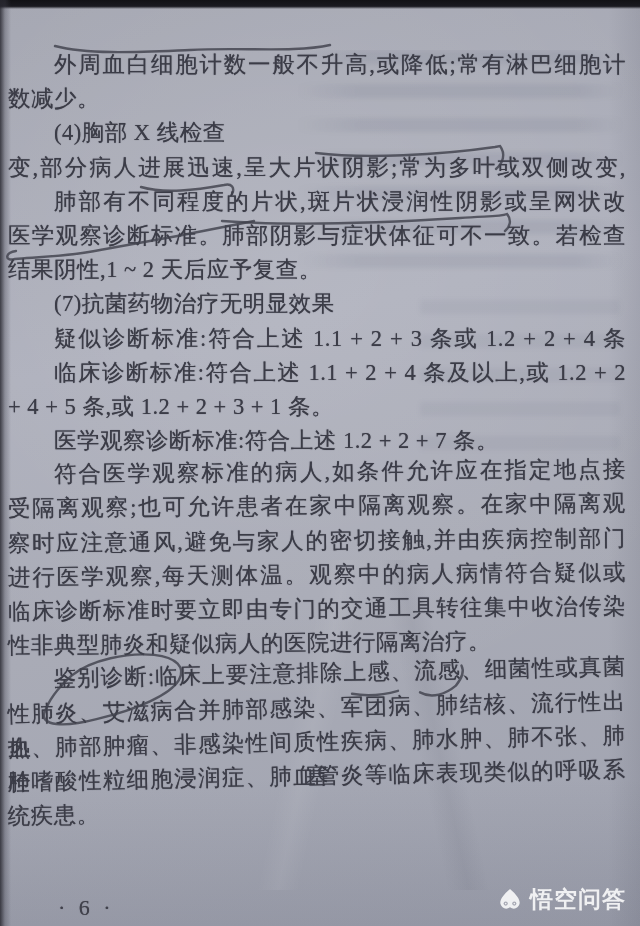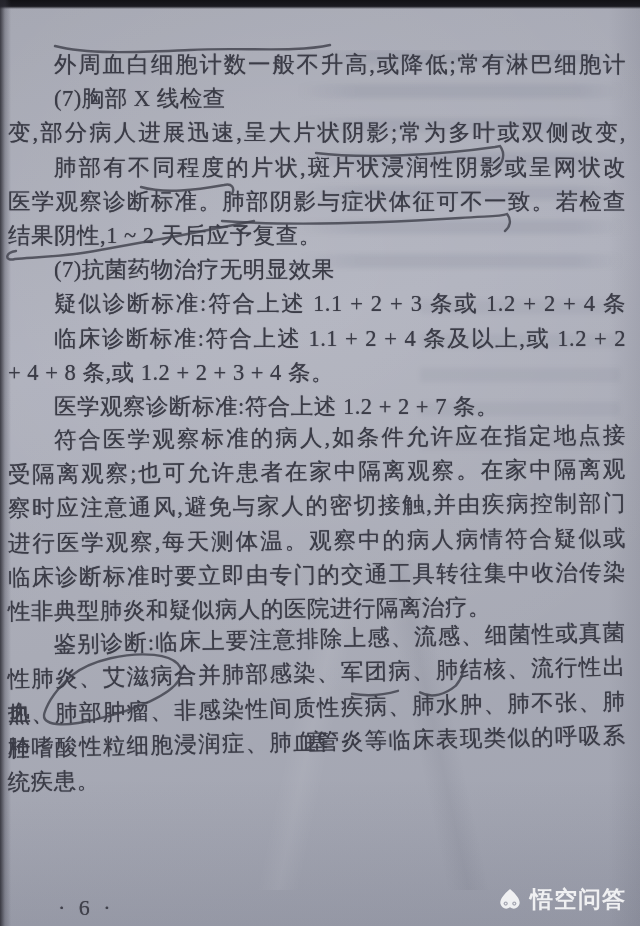--- a/index.html
+++ b/index.html
@@ -62,29 +62,30 @@
 <body>
 
 <div class="page">
 
   <div class="ghost g1"></div>
   <div class="ghost g2"></div>
   <div class="wrinkle"></div>
 
   <div class="textcol">
     <div class="ln ind jst">外周血白细胞计数一般不升高,或降低;常有淋巴细胞计</div>
-    <div class="ln ind">(7)胸部 X 线检查</div>
+    <div class="ln">数减少。</div>
+    <div class="ln ind">(4)胸部 X 线检查</div>
     <div class="ln jst">变,部分病人进展迅速,呈大片状阴影;常为多叶或双侧改变,</div>
     <div class="ln ind jst">肺部有不同程度的片状,斑片状浸润性阴影或呈网状改</div>
     <div class="ln jst">医学观察诊断标准。肺部阴影与症状体征可不一致。若检查</div>
     <div class="ln">结果阴性,1 ~ 2 天后应予复查。</div>
     <div class="ln ind">(7)抗菌药物治疗无明显效果</div>
     <div class="ln ind jst">疑似诊断标准:符合上述 1.1 + 2 + 3 条或 1.2 + 2 + 4 条</div>
     <div class="ln ind jst">临床诊断标准:符合上述 1.1 + 2 + 4 条及以上,或 1.2 + 2</div>
-    <div class="ln">+ 4 + 8 条,或 1.2 + 2 + 3 + 4 条。</div>
+    <div class="ln">+ 4 + 5 条,或 1.2 + 2 + 3 + 1 条。</div>
     <div class="ln ind">医学观察诊断标准:符合上述 1.2 + 2 + 7 条。</div>
     <div class="ln ind jst t1">符合医学观察标准的病人,如条件允许应在指定地点接</div>
     <div class="ln jst t1">受隔离观察;也可允许患者在家中隔离观察。在家中隔离观</div>
     <div class="ln jst t1">察时应注意通风,避免与家人的密切接触,并由疾病控制部门</div>
     <div class="ln jst t1">进行医学观察,每天测体温。观察中的病人病情符合疑似或</div>
     <div class="ln jst t1">临床诊断标准时要立即由专门的交通工具转往集中收治传染</div>
     <div class="ln t1">性非典型肺炎和疑似病人的医院进行隔离治疗。</div>
     <div class="ln ind jst t2">鉴别诊断:临床上要注意排除上感、流感、细菌性或真菌</div>
     <div class="ln jst t2">性肺炎、艾滋病合并肺部感染、军团病、肺结核、流行性出血</div>
     <div class="ln jst t2">热、肺部肿瘤、非感染性间质性疾病、肺水肿、肺不张、肺栓塞、</div>

